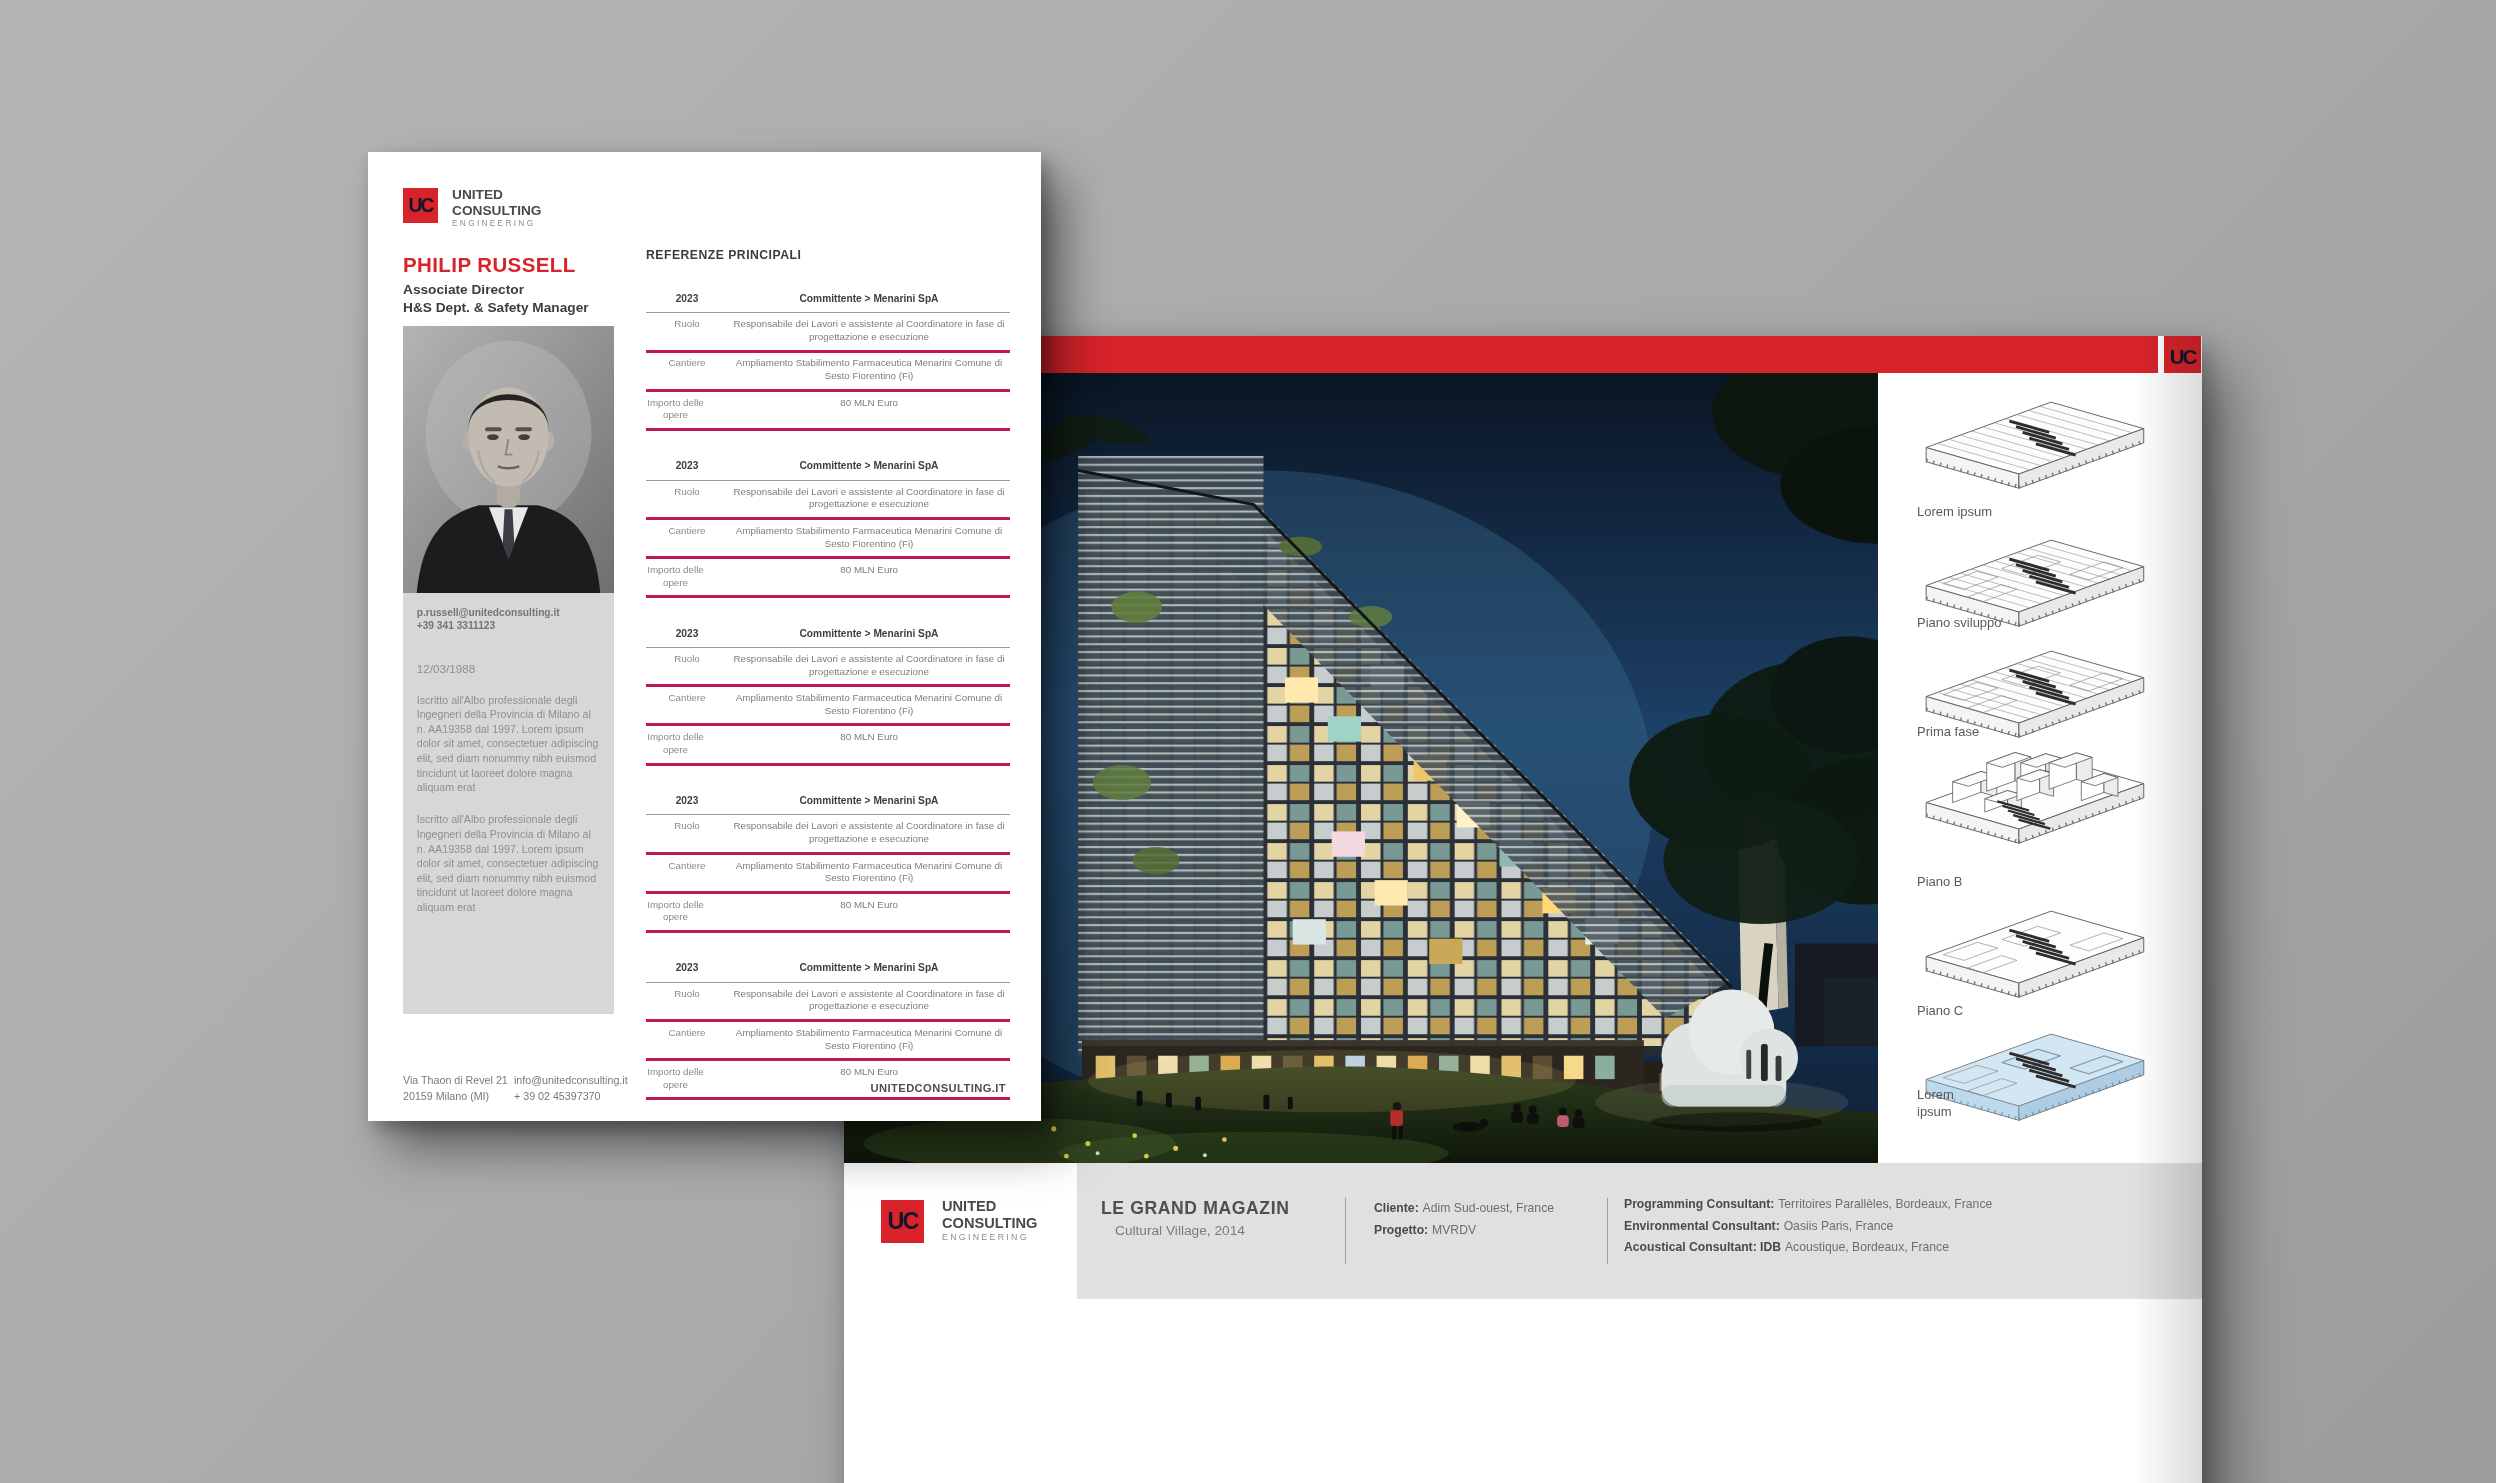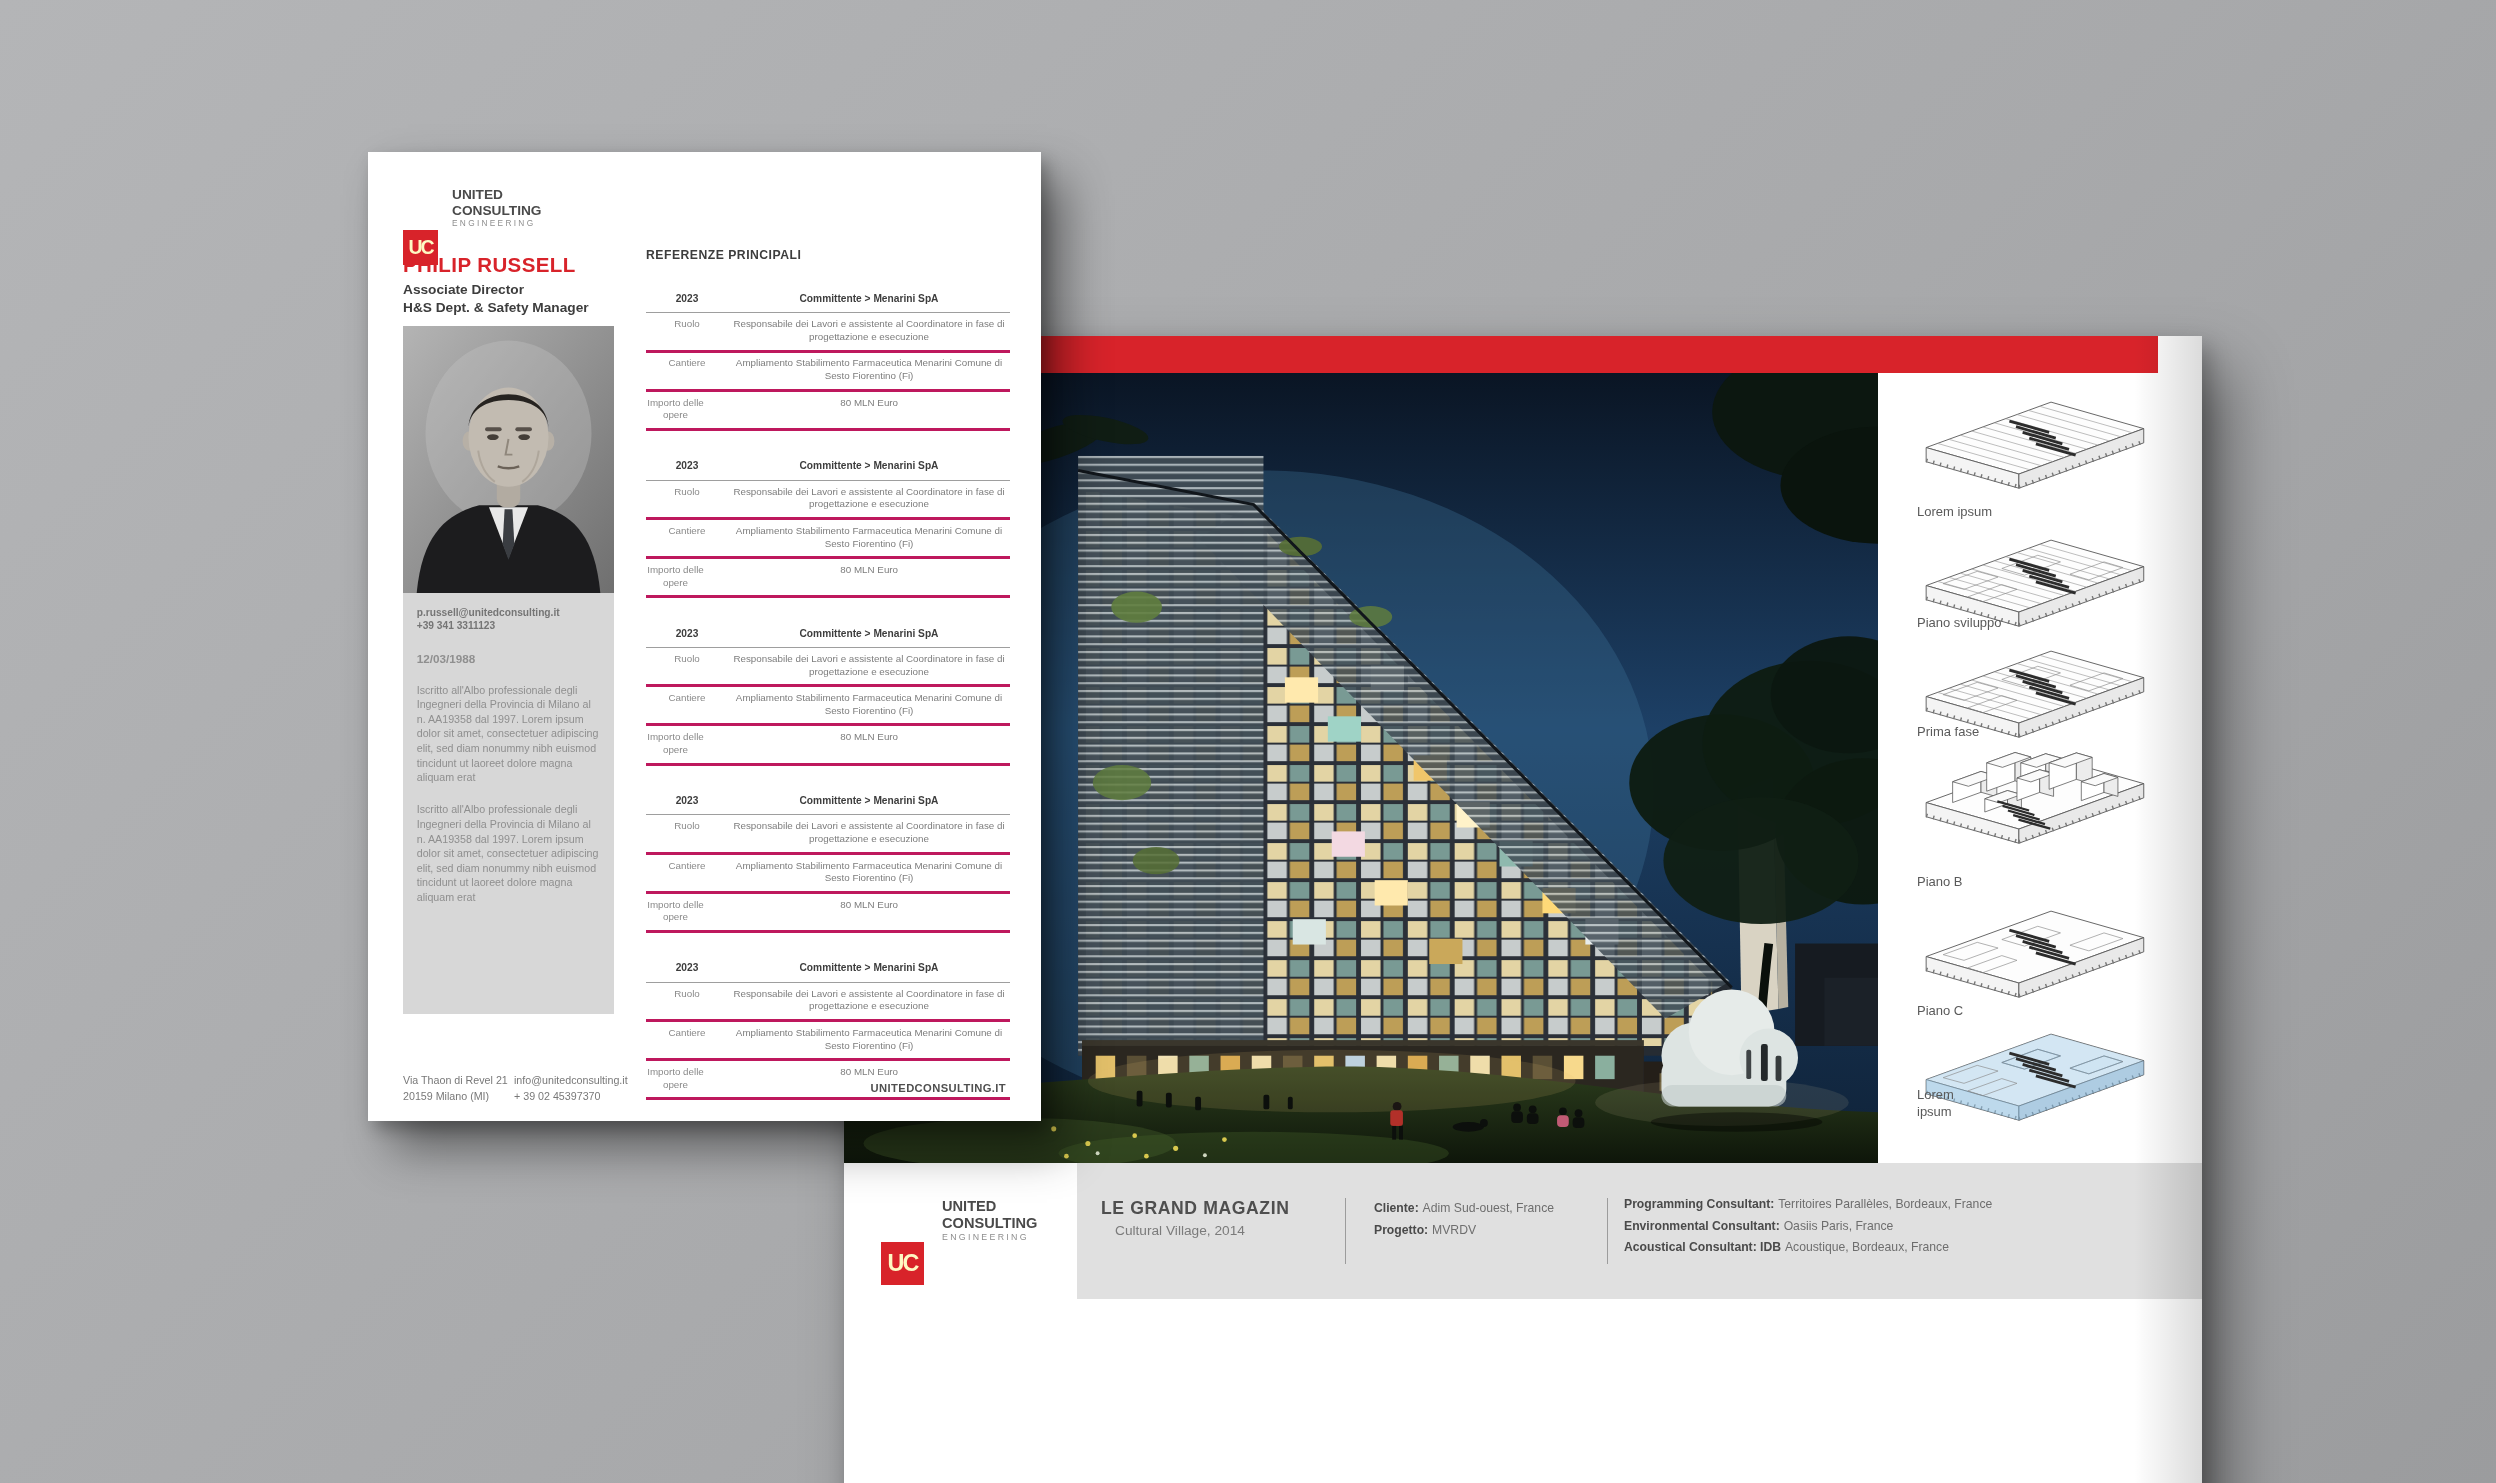--- a/index.html
+++ b/index.html
@@ -1,22 +1,22 @@
 <!DOCTYPE html>
 <html><head>
 <meta charset="utf-8">
 <style>
   html,body{margin:0;padding:0;background:#a7a8aa;}
   *{box-sizing:border-box;}
   .stage{position:relative;width:2497px;height:1483px;overflow:hidden;
          background:linear-gradient(135deg,#b4b5b7 0%,#a8a9ab 55%,#9b9c9e 100%);
          font-family:"Liberation Sans",sans-serif;}
   
-  .uc-sq{background:#d8232a;color:#fef9c3;display:flex;align-items:center;justify-content:center;
-         font-weight:bold;letter-spacing:-2px;margin-top:42px;}
+  .uc-sq{background:#d8232a;color:#0f172a;display:flex;align-items:center;justify-content:center;
+         font-weight:bold;letter-spacing:-2px;}
   .logo-lines .l1,.logo-lines .l2{font-weight:bold;color:#4a4a4a;}
   .logo-lines .l3{color:#8e8e8e;letter-spacing:2.3px;}
   
   .sheet{position:absolute;left:844px;top:336px;width:1358px;height:1227px;background:#fff;
          box-shadow:25px 33px 59px rgba(0,0,0,.42), 7.8px 9.8px 21.5px rgba(0,0,0,.25);}
   .sheet::after{content:"";position:absolute;right:0;top:0;bottom:0;width:68px;
          background:linear-gradient(to right,rgba(0,0,0,0),rgba(0,0,0,.14));pointer-events:none;}
   .redbar{position:absolute;left:0;top:0;width:1314px;height:37px;background:#d8232a;}
   .corner-uc{position:absolute;left:1320px;top:0;width:37px;height:41px;font-size:20.5px;}
   .photo{position:absolute;left:0;top:37px;width:1034px;height:790px;background:#0d1a2b;}
@@ -42,21 +42,21 @@
   .card .uc-sq{position:absolute;left:35px;top:36px;width:35px;height:35px;font-size:19.5px;}
   .card .logo-lines{position:absolute;left:84px;top:35px;}
   .card .logo-lines .l1,.card .logo-lines .l2{font-size:13.7px;line-height:15.6px;}
   .card .logo-lines .l3{font-size:8.3px;line-height:11.7px;}
   .cv-name{position:absolute;left:35px;top:101px;font-size:20.5px;font-weight:bold;color:#d8232a;letter-spacing:0.4px;}
   .cv-role{position:absolute;left:35px;top:129px;font-size:13.7px;font-weight:bold;color:#3d3d3d;line-height:17.6px;}
   .portrait{position:absolute;left:35px;top:174px;width:211px;height:267px;overflow:hidden;background:#8e8e8e;}
   .portrait svg{display:block;width:100%;height:100%;}
   .graybox{position:absolute;left:35px;top:441px;width:211px;height:421px;background:#d7d7d7;padding:12.7px 13.7px;}
   .gb-mail{font-size:10.2px;font-weight:bold;color:#757575;line-height:13.7px;word-break:break-all;}
-  .gb-date{margin-top:19px;font-size:11.7px;color:#8f8f8f;font-weight:bold;}
+  .gb-date{margin-top:29px;font-size:11.7px;color:#8f8f8f;}
   .gb-par{margin-top:17.6px;font-size:10.7px;color:#8f8f8f;line-height:14.6px;}
   .cv-footer{position:absolute;left:35px;top:921px;width:603px;font-size:10.7px;color:#787878;line-height:15.6px;}
   .cvf-a{position:absolute;left:0;top:0;}
   .cvf-b{position:absolute;left:111px;top:0;}
   .cvf-site{position:absolute;right:0;top:7.8px;font-size:11.2px;font-weight:bold;color:#4f4f4f;letter-spacing:0.4px;}
   .refs{position:absolute;left:278px;top:96px;width:364px;}
   .refs h2{margin:0 0 25px 0;font-size:12.2px;font-weight:bold;color:#3d3d3d;letter-spacing:0.5px;}
   .ref-block{margin-bottom:23.4px;text-align:center;}
   .ref-row{display:flex;border-bottom:3px solid #be185d;padding:4.9px 0 5.9px 0;}
   .ref-row.head{border-bottom:1px solid #9e9e9e;padding:5.9px 0 6.8px 0;}

